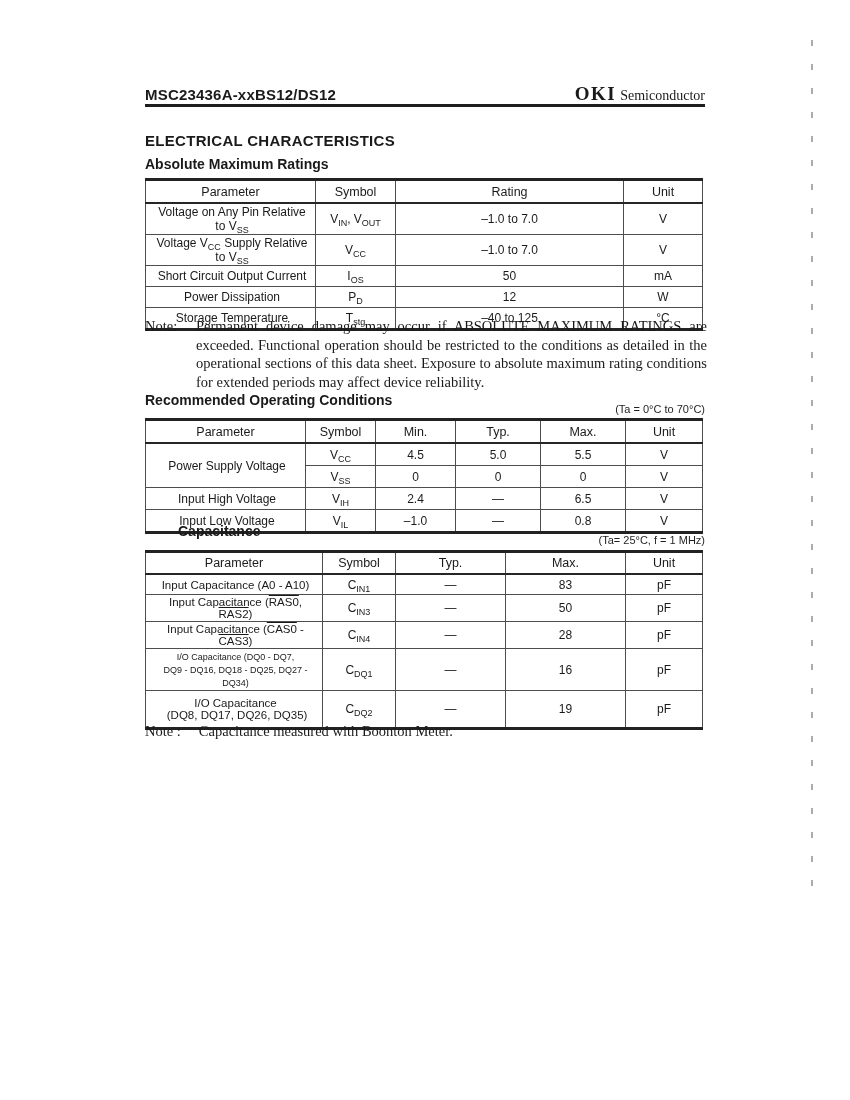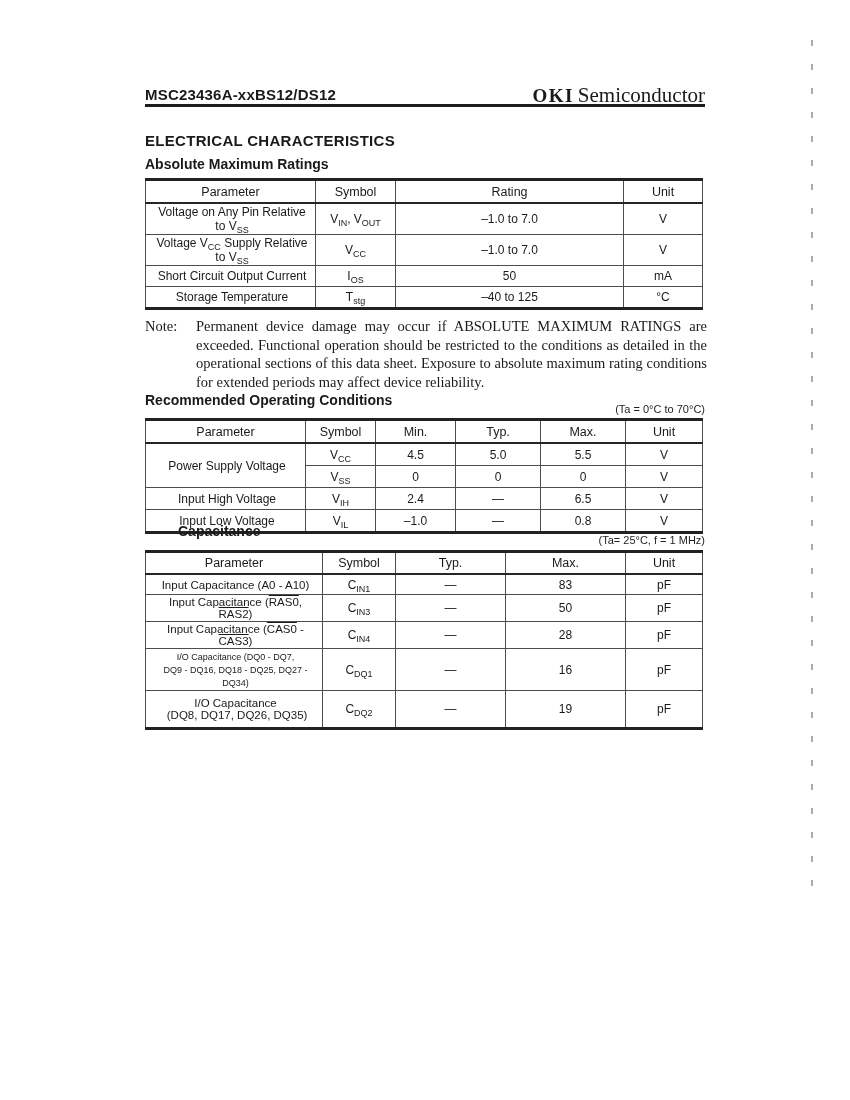--- a/index.html
+++ b/index.html
@@ -4,21 +4,21 @@
 <style>
   html,body{margin:0;padding:0;background:#ffffff;}
   .page{position:relative;width:850px;height:897px;background:#fff;overflow:hidden;
         font-family:"Liberation Sans",sans-serif;color:#1a1a1a;}
   .abs{position:absolute;}
 
   
   .hdr-left{left:145px;top:86px;font-size:15px;font-weight:bold;letter-spacing:.2px;}
   .hdr-right{right:145px;top:83px;font-family:"Liberation Serif",serif;}
   .brand{font-size:19px;font-weight:bold;letter-spacing:1.5px;}
-  .brand-suffix{font-size:21px;margin-left:4px;}
+  .brand-suffix{font-size:14px;margin-left:4px;}
   .hdr-rule{left:145px;top:104px;width:560px;height:3px;background:#1d1d1d;}
 
   
   .sec-title{left:145px;top:132px;font-size:15px;font-weight:bold;letter-spacing:.3px;}
   .sub-title{left:145px;top:156px;font-size:14px;font-weight:bold;}
   .tbl-head2{left:145px;top:392px;font-size:14px;font-weight:bold;}
   .tbl-head3{left:145px;top:523px;font-size:14px;font-weight:bold;padding-left:33px;}
   .cond{font-size:11px;color:#1f1f1f;}
   .cond2{right:145px;top:403px;}
   .cond3{right:145px;top:534px;}
@@ -99,20 +99,26 @@
           <td>–1.0 to 7.0</td>
           <td>V</td>
         </tr>
         <tr>
           <td class="param">Short Circuit Output Current</td>
           <td><span>I</span><sub>OS</sub></td>
           <td>50</td>
           <td>mA</td>
         </tr>
         <tr>
+          <td class="param">Power Dissipation</td>
+          <td><span>P</span><sub>D</sub></td>
+          <td>12</td>
+          <td>W</td>
+        </tr>
+        <tr>
           <td class="param">Storage Temperature</td>
           <td><span>T</span><sub>stg</sub></td>
           <td>–40 to 125</td>
           <td>°C</td>
         </tr>
       </tbody>
     </table>
 
   <div class="abs tbl-head2">Recommended Operating Conditions</div>
 
@@ -228,17 +234,20 @@
         <tr class="tall">
           <td class="param"><span>I/O Capacitance</span><br><span>&nbsp;(DQ8, DQ17, DQ26, DQ35)</span></td>
           <td><span>C</span><sub>DQ2</sub></td>
           <td>—</td>
           <td>19</td>
           <td>pF</td>
         </tr>
       </tbody>
     </table>
 
+  <div class="abs note note2">
+    <span class="note-label">Note :</span><span>Capacitance measured with Boonton Meter.</span>
+  </div>
 
   <div class="abs pagenum">188</div>
 
   <div class="abs artifact"></div>
 </div>
 
 </body></html>

